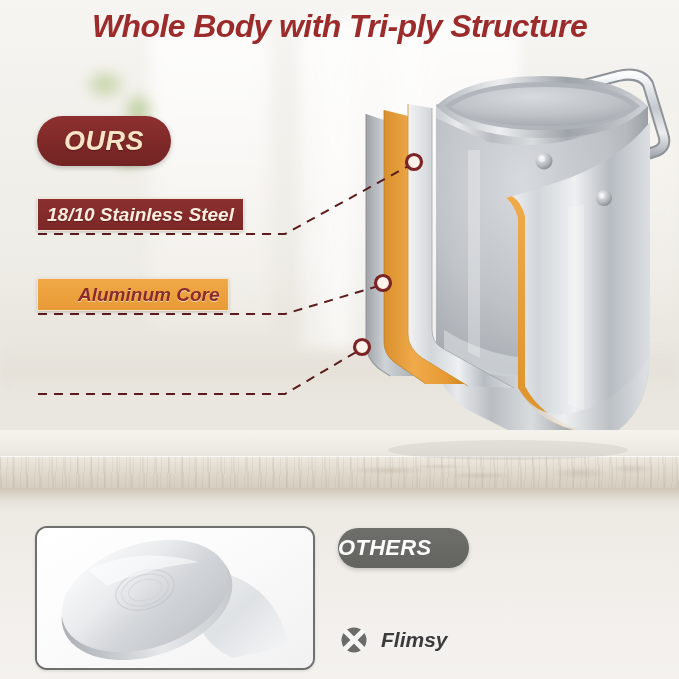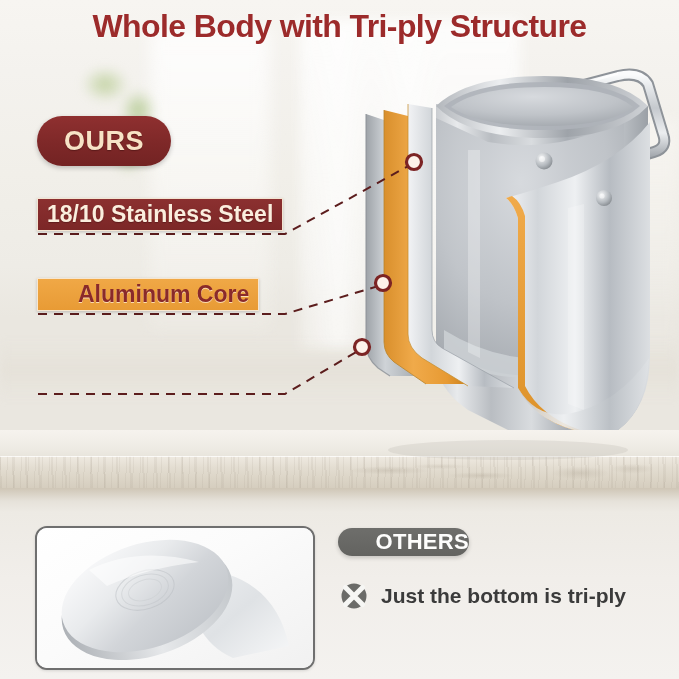--- a/index.html
+++ b/index.html
@@ -8,20 +8,21 @@
     background: #ffffff;
   }
   #infographic {
     position: relative;
     width: 679px;
     height: 679px;
     overflow: hidden;
     font-family: "Liberation Sans", sans-serif;
     background: #c4b5fd;
     user-select: none;
+    font-style: italic;
   }
 
   
   .top-scene {
     position: absolute;
     left: 0; top: 0;
     width: 679px; height: 512px;
     overflow: hidden;
     background: linear-gradient(180deg,
         #f7f5f1 0%,
@@ -150,21 +151,21 @@
     letter-spacing: .5px;
     text-shadow: 0 1px 1px rgba(60,14,14,.5);
   }
 
   
   .layer-label {
     position: absolute;
     height: 31px;
     display: flex; align-items: center;
     padding: 0 9px;
-    font-size: 23px;
+    font-size: 19px;
     font-weight: 700;
     white-space: nowrap;
     box-shadow: 0 1px 3px rgba(0,0,0,.2);
   }
   .layer-label.steel {
     background: linear-gradient(180deg, #8b3030 0%, #7c2727 100%);
     color: #fbeede;
     border: 1px solid #f4e5d2;
     text-shadow: 0 1px 1px rgba(60,14,14,.45);
   }
@@ -211,24 +212,24 @@
     box-shadow: 0 1px 3px rgba(0,0,0,.12);
   }
   .photo-inner {
     position: absolute; inset: 0;
     background: linear-gradient(150deg, #ffffff 0%, #fbfbfb 45%, #f1f1f1 100%);
   }
 
   .others-badge {
     position: absolute;
     left: 338px; top: 528px;
-    width: 131px; height: 28px;
+    width: 131px; height: 40px;
     border-radius: 20px;
     background: linear-gradient(180deg, #6e6e6b 0%, #636360 100%);
-    display: flex; align-items: center; justify-content: flex-end;
+    display: flex; align-items: center; justify-content: flex-start;
     box-shadow: 0 2px 4px rgba(0,0,0,.18);
   }
   .others-badge span {
     font-size: 22px; font-weight: 700; color: #fdfdfc; letter-spacing: .3px;
   }
 
   .con-item {
     position: absolute;
     display: flex; align-items: center; gap: 12px;
   }
@@ -489,22 +490,22 @@
 
         <path d="M52,42 Q100,18 162,34 Q110,40 70,58 Z" fill="#ffffff" opacity=".55"></path>
       </svg>
     </div>
   </div>
 
   <div class="others-badge">
     <span>OTHERS</span>
   </div>
 
-  <div class="con-item" id="con-1">
+
+  <div class="con-item" id="con-2">
     <svg class="x-icon" viewBox="0 0 30 30">
       <circle cx="15" cy="15" r="12.5" fill="#6b6b68"></circle>
       <path d="M6.5,6.5 L23.5,23.5 M23.5,6.5 L6.5,23.5" stroke="#f6f6f4" stroke-width="5.2" stroke-linecap="round"></path>
     </svg>
-    <span class="con-text">Just the bottom is tri-ply</span>
-  </div>
-
+    <span class="con-text">Flimsy</span>
+  </div>
 
 </div>
 
 </body></html>

